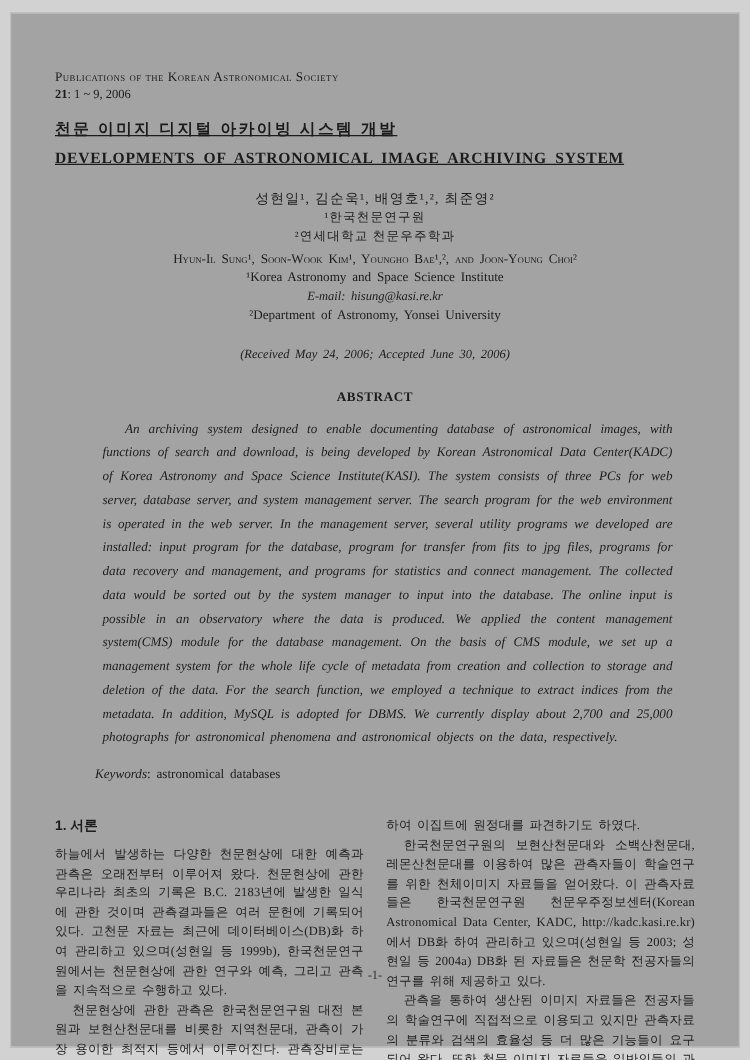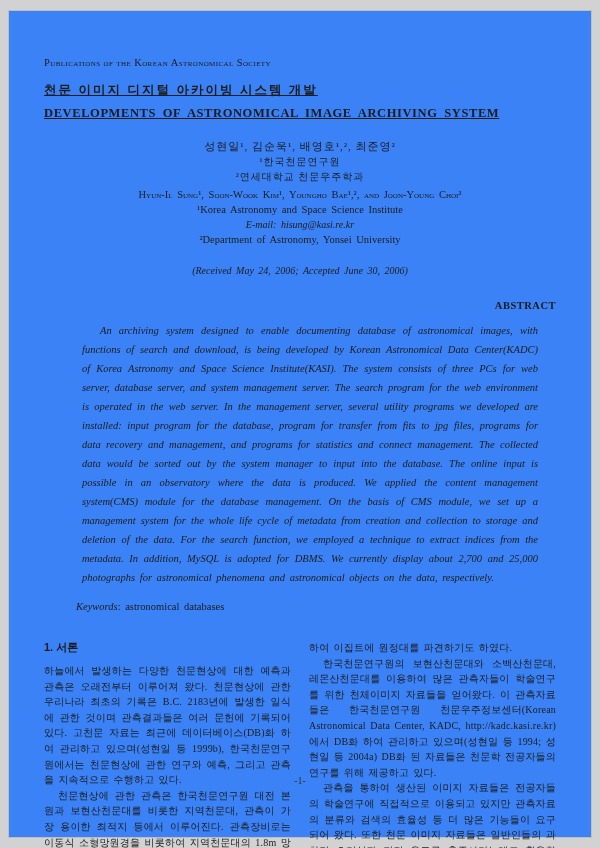--- a/index.html
+++ b/index.html
@@ -8,21 +8,21 @@
     background:#d2d2d2;
     font-family:"Liberation Serif","DejaVu Serif",serif;
     color:#1c1c1c;
     position:relative;
     overflow:hidden;
   }
   .page{
     position:absolute;
     left:8px;top:10px;
     width:584px;height:828px;
-    background:#3b82f6;
+    background:#a3a3a3;
     border:1px solid #bfbfbf;
     box-sizing:border-box;
     padding:46px 35px 0 35px;
   }
   
   .journal-header{margin-bottom:14px;}
   .journal-name{
     font-variant:small-caps;
     font-size:10.5px;
     letter-spacing:0.4px;
@@ -42,21 +42,21 @@
   
   .authors-block{text-align:center;margin-top:18px;line-height:15px;}
   .authors-kr{font-size:11px;letter-spacing:1px;}
   .affil-kr{font-size:10px;letter-spacing:1px;}
   .authors-en{font-variant:small-caps;font-size:10.5px;margin-top:3px;word-spacing:2px;}
   .affil-en{font-size:10.5px;word-spacing:2px;}
   .email-line{font-style:italic;font-size:10px;word-spacing:2px;}
   .received-line{font-style:italic;font-size:10px;margin-top:16px;word-spacing:2px;}
   
   .abstract-heading{
-    text-align:right;font-weight:bold;font-size:10.5px;
+    text-align:center;font-weight:bold;font-size:10.5px;
     letter-spacing:0.5px;margin-top:22px;
   }
   .abstract-body{
     margin:10px 18px 0 38px;
     font-size:10.5px;line-height:19px;
     text-align:justify;word-spacing:2px;font-style:italic;
   }
   .abstract-body .abstract-text{text-indent:18px;display:block;}
   .keywords-line{
     margin:14px 38px 0 32px;
@@ -83,20 +83,23 @@
     text-align:center;font-size:10px;color:#333;
   }
 </style>
 </head>
 <body>
 
 <div class="page">
 
   <header class="journal-header">
     <div class="journal-name">Publications of the Korean Astronomical Society</div>
+    <div class="journal-volume">
+      <span class="vol">21</span><span>: 1 ~ 9, 2006</span>
+    </div>
   </header>
 
   <div class="title-block">
     <div class="title-kr">천문 이미지 디지털 아카이빙 시스템 개발</div>
     <div class="title-en">DEVELOPMENTS OF ASTRONOMICAL IMAGE ARCHIVING SYSTEM</div>
   </div>
 
   <div class="authors-block">
     <div class="authors-kr">성현일¹, 김순욱¹, 배영호¹,², 최준영²</div>
     <div class="affil-kr">¹한국천문연구원</div>
@@ -119,20 +122,20 @@
   </div>
 
   <div class="columns">
     <div class="col">
       <div class="section-heading">1. 서론</div>
       <p>하늘에서 발생하는 다양한 천문현상에 대한 예측과 관측은 오래전부터 이루어져 왔다. 천문현상에 관한 우리나라 최초의 기록은 B.C. 2183년에 발생한 일식에 관한 것이며 관측결과들은 여러 문헌에 기록되어 있다. 고천문 자료는 최근에 데이터베이스(DB)화 하여 관리하고 있으며(성현일 등 1999b), 한국천문연구원에서는 천문현상에 관한 연구와 예측, 그리고 관측을 지속적으로 수행하고 있다.</p>
       <p class="indent">천문현상에 관한 관측은 한국천문연구원 대전 본원과 보현산천문대를 비롯한 지역천문대, 관측이 가장 용이한 최적지 등에서 이루어진다. 관측장비로는 이동식 소형망원경을 비롯하여 지역천문대의 1.8m 망원경과 61cm 망원경, CCD 카메라 등을 이용하기도 한다. 관측은 국외에서도 이루어지는데, 2006년 3월에는 개기일식의 관측을 위</p>
     </div>
     <div class="col">
       <p>하여 이집트에 원정대를 파견하기도 하였다.</p>
-      <p class="indent">한국천문연구원의 보현산천문대와 소백산천문대, 레몬산천문대를 이용하여 많은 관측자들이 학술연구를 위한 천체이미지 자료들을 얻어왔다. 이 관측자료들은 한국천문연구원 천문우주정보센터(Korean Astronomical Data Center, KADC, http://kadc.kasi.re.kr)에서 DB화 하여 관리하고 있으며(성현일 등 1994; 성현일 등 2004a) DB화 된 자료들은 천문학 전공자들의 연구를 위해 제공하고 있다.</p>
+      <p class="indent">한국천문연구원의 보현산천문대와 소백산천문대, 레몬산천문대를 이용하여 많은 관측자들이 학술연구를 위한 천체이미지 자료들을 얻어왔다. 이 관측자료들은 한국천문연구원 천문우주정보센터(Korean Astronomical Data Center, KADC, http://kadc.kasi.re.kr)에서 DB화 하여 관리하고 있으며(성현일 등 2003; 성현일 등 2004a) DB화 된 자료들은 천문학 전공자들의 연구를 위해 제공하고 있다.</p>
       <p class="indent">관측을 통하여 생산된 이미지 자료들은 전공자들의 학술연구에 직접적으로 이용되고 있지만 관측자료의 분류와 검색의 효율성 등 더 많은 기능들이 요구되어 왔다. 또한 천문 이미지 자료들은 일반인들의 과학적 호기심과 지적 욕구를 충족시키는데도 활용할 수 있다. 다양한 방법으로</p>
     </div>
   </div>
 
   <div class="page-footer">-1-</div>
 
 </div>
 
 </body></html>

